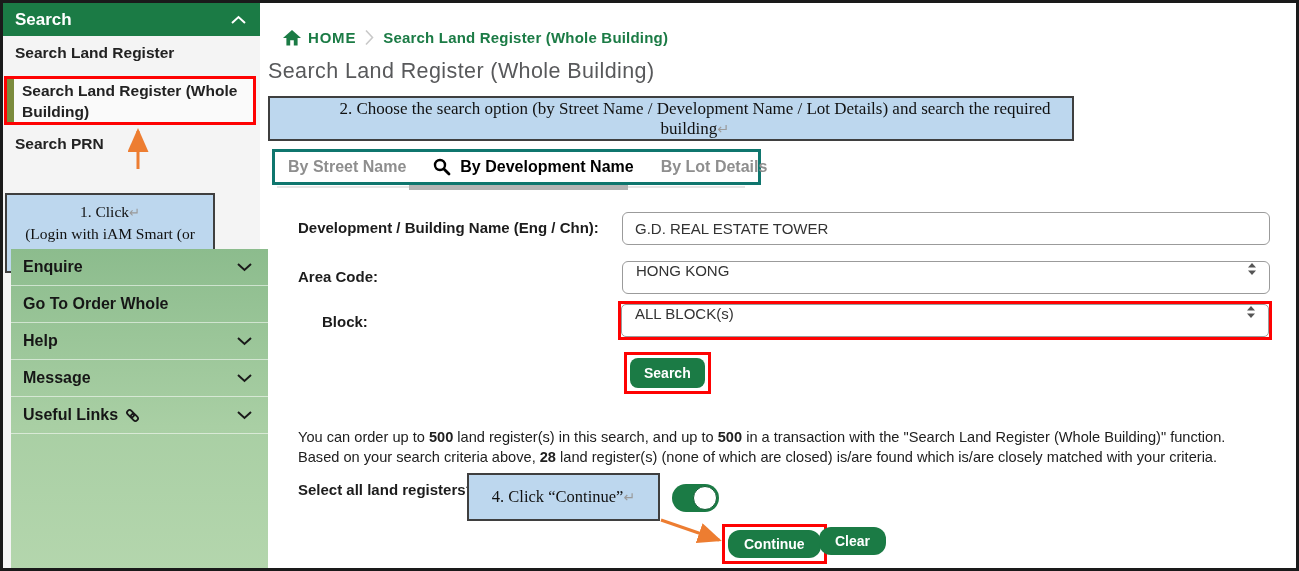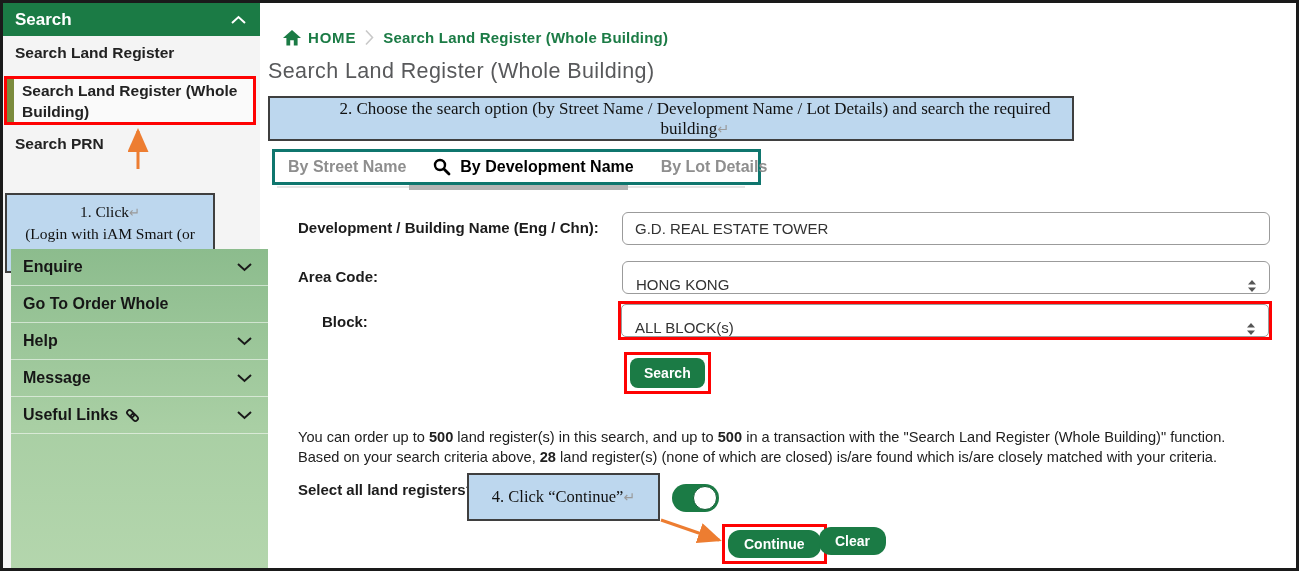--- a/index.html
+++ b/index.html
@@ -57,21 +57,21 @@
   .tab.active{color:#000;font-weight:bold;display:flex;align-items:center;gap:9px;}
   .tabs-baseline{position:absolute;left:274px;top:183px;width:468px;height:2px;background:#e5e5e5;}
   .tabs-activebar{position:absolute;left:406px;top:182px;width:219px;height:5px;background:#b4b4b4;}
   .f-label{position:absolute;font-size:15px;font-weight:bold;color:#1c1c1c;white-space:nowrap;}
   .t-input,.f-select{
     position:absolute;left:619px;width:648px;height:33px;box-sizing:border-box;
     border:1.4px solid #9b9b9b;border-radius:6px;background:#fff;font-size:15px;color:#333;
     font-family:"Liberation Sans",sans-serif;
   }
   .t-input{padding:0 12px;}
-  .f-select{display:flex;align-items:flex-end;justify-content:space-between;
+  .f-select{display:flex;align-items:flex-start;justify-content:space-between;
     padding:0 12px 0 13px;cursor:pointer;}
   .red-frame{position:absolute;border:3px solid #fe0202;box-sizing:content-box;}
   .sel-in-frame{position:static;left:auto;}
   .note3{position:absolute;left:352px;top:300px;width:262px;height:84px;font-size:16px;line-height:22px;
     flex-direction:column;padding-top:14px;box-sizing:border-box;}
   .btn{
     background:#1b7b45;color:#fff;font-weight:bold;font-size:14px;border:none;border-radius:12px;
     padding:6px 16px;cursor:pointer;font-family:"Liberation Sans",sans-serif;
   }
   .search-frame{position:absolute;left:621px;top:349px;padding:3px;}

